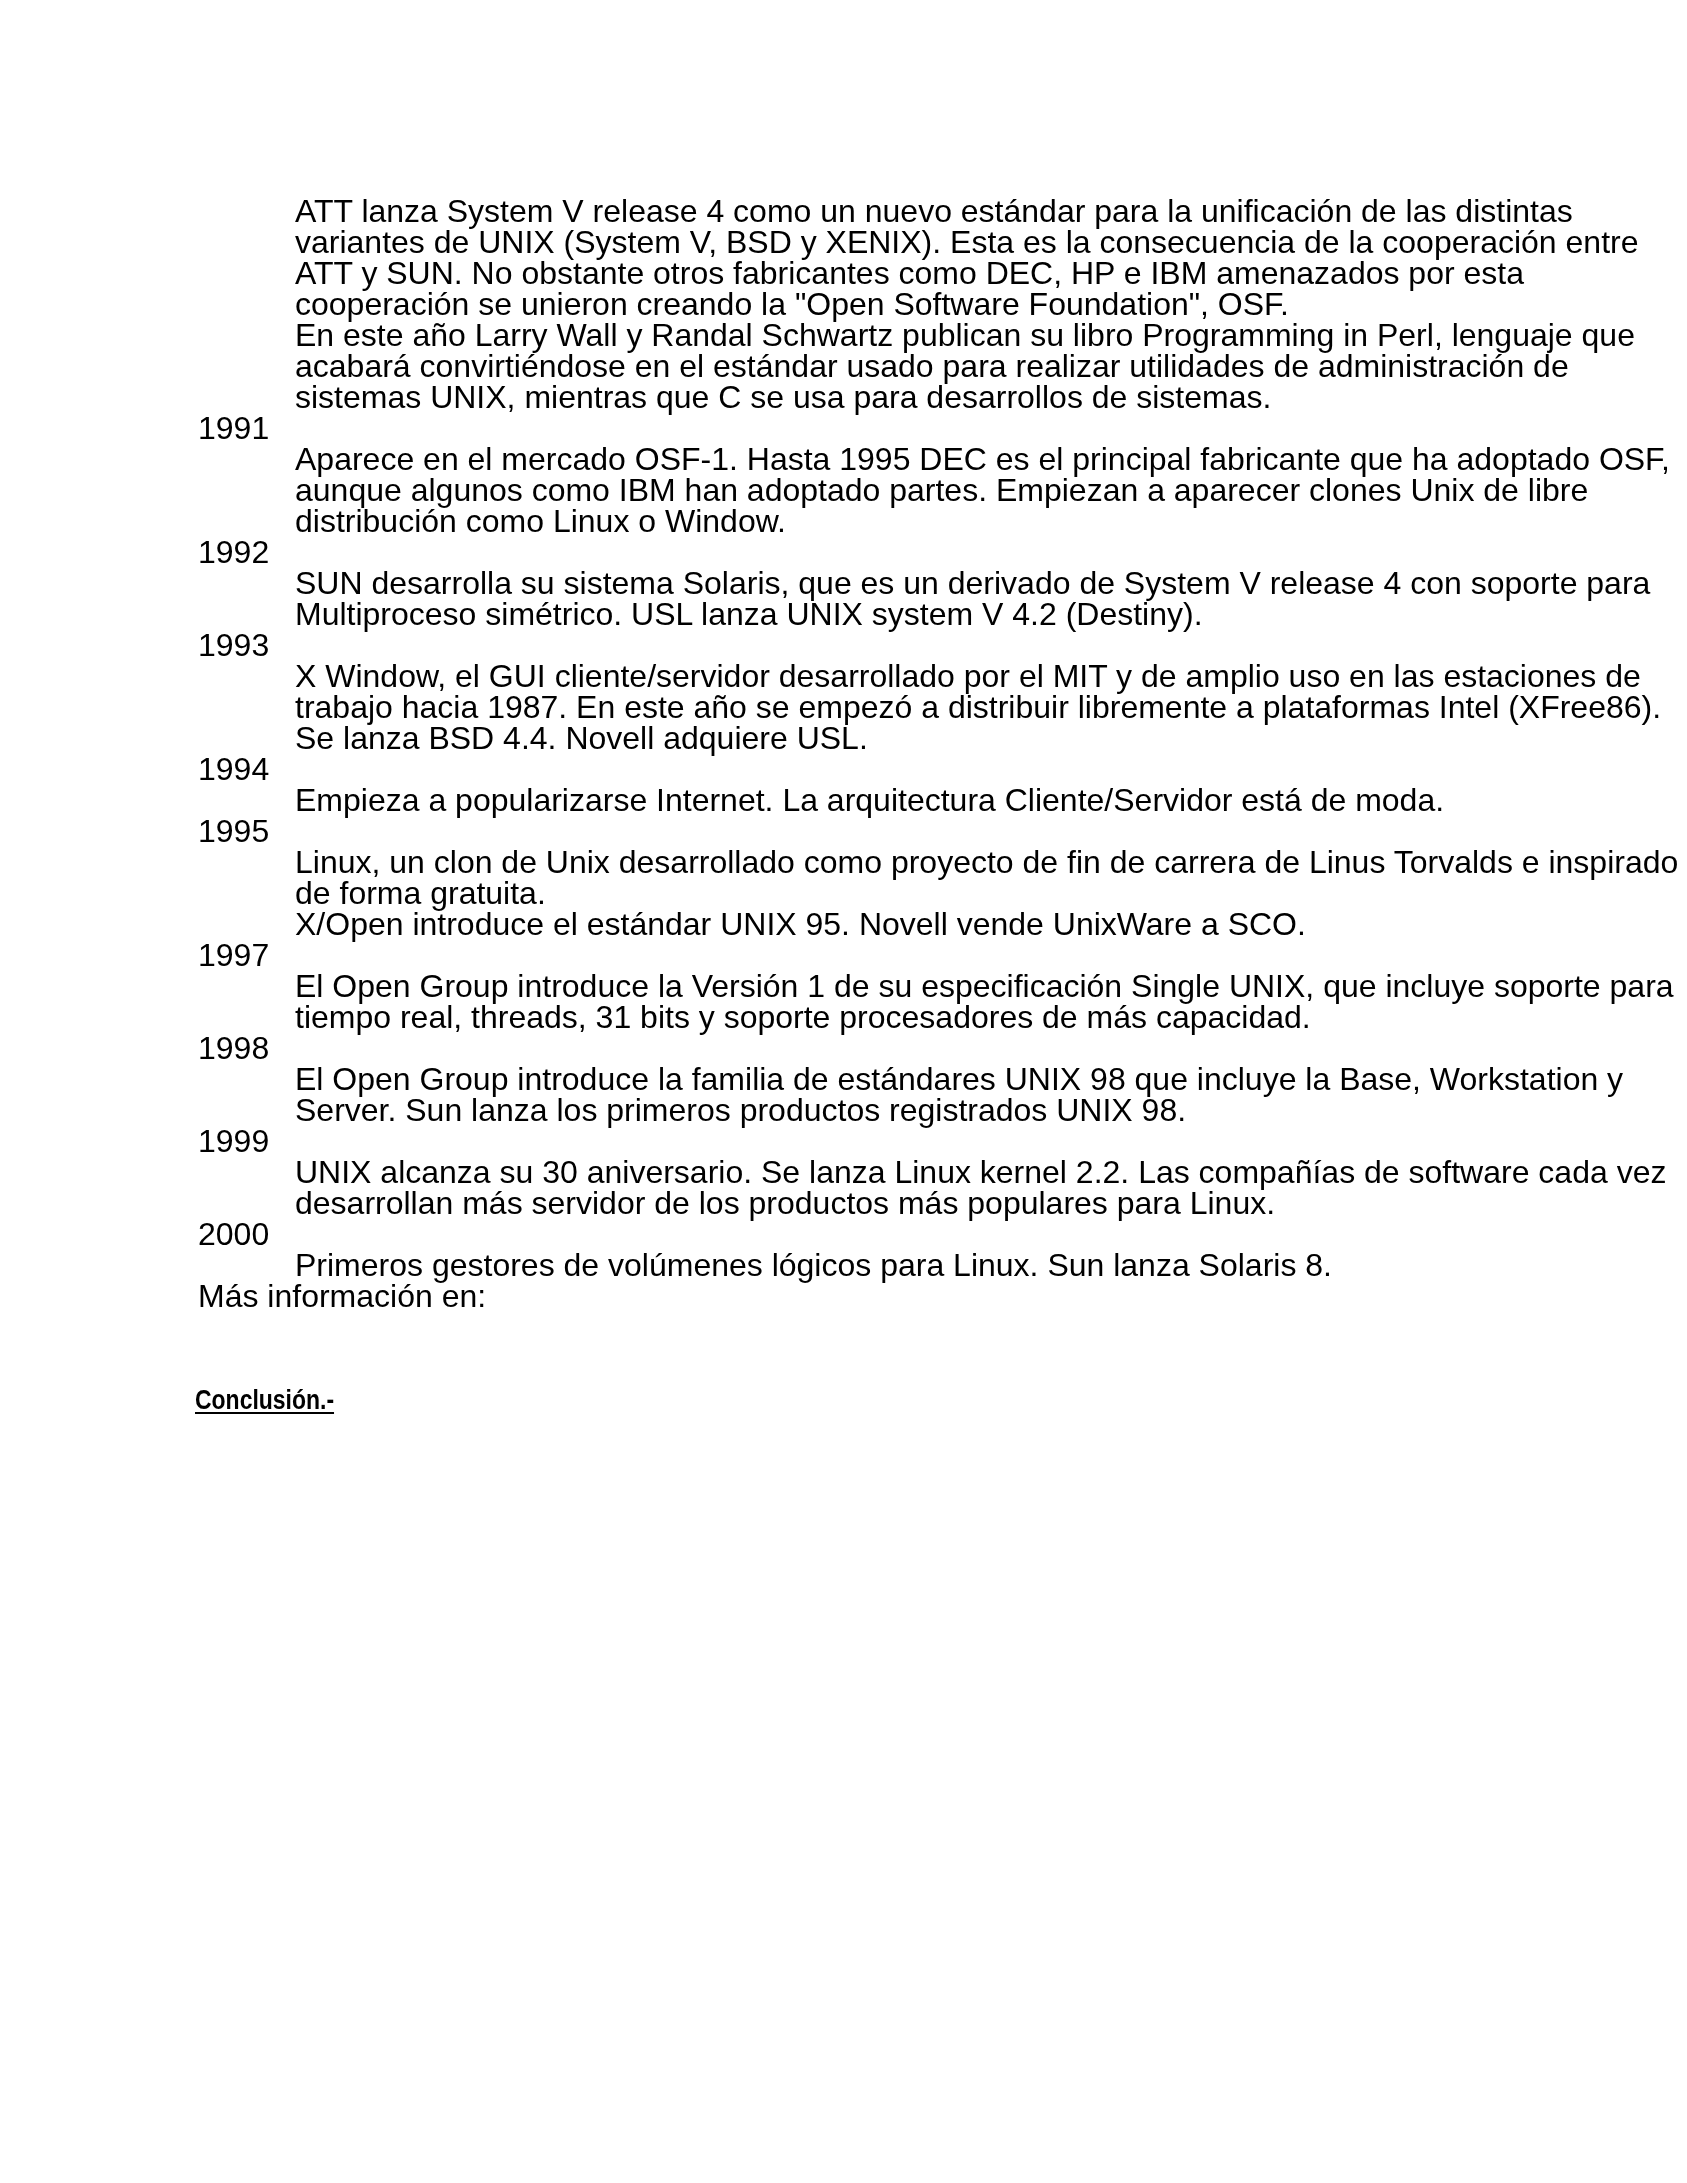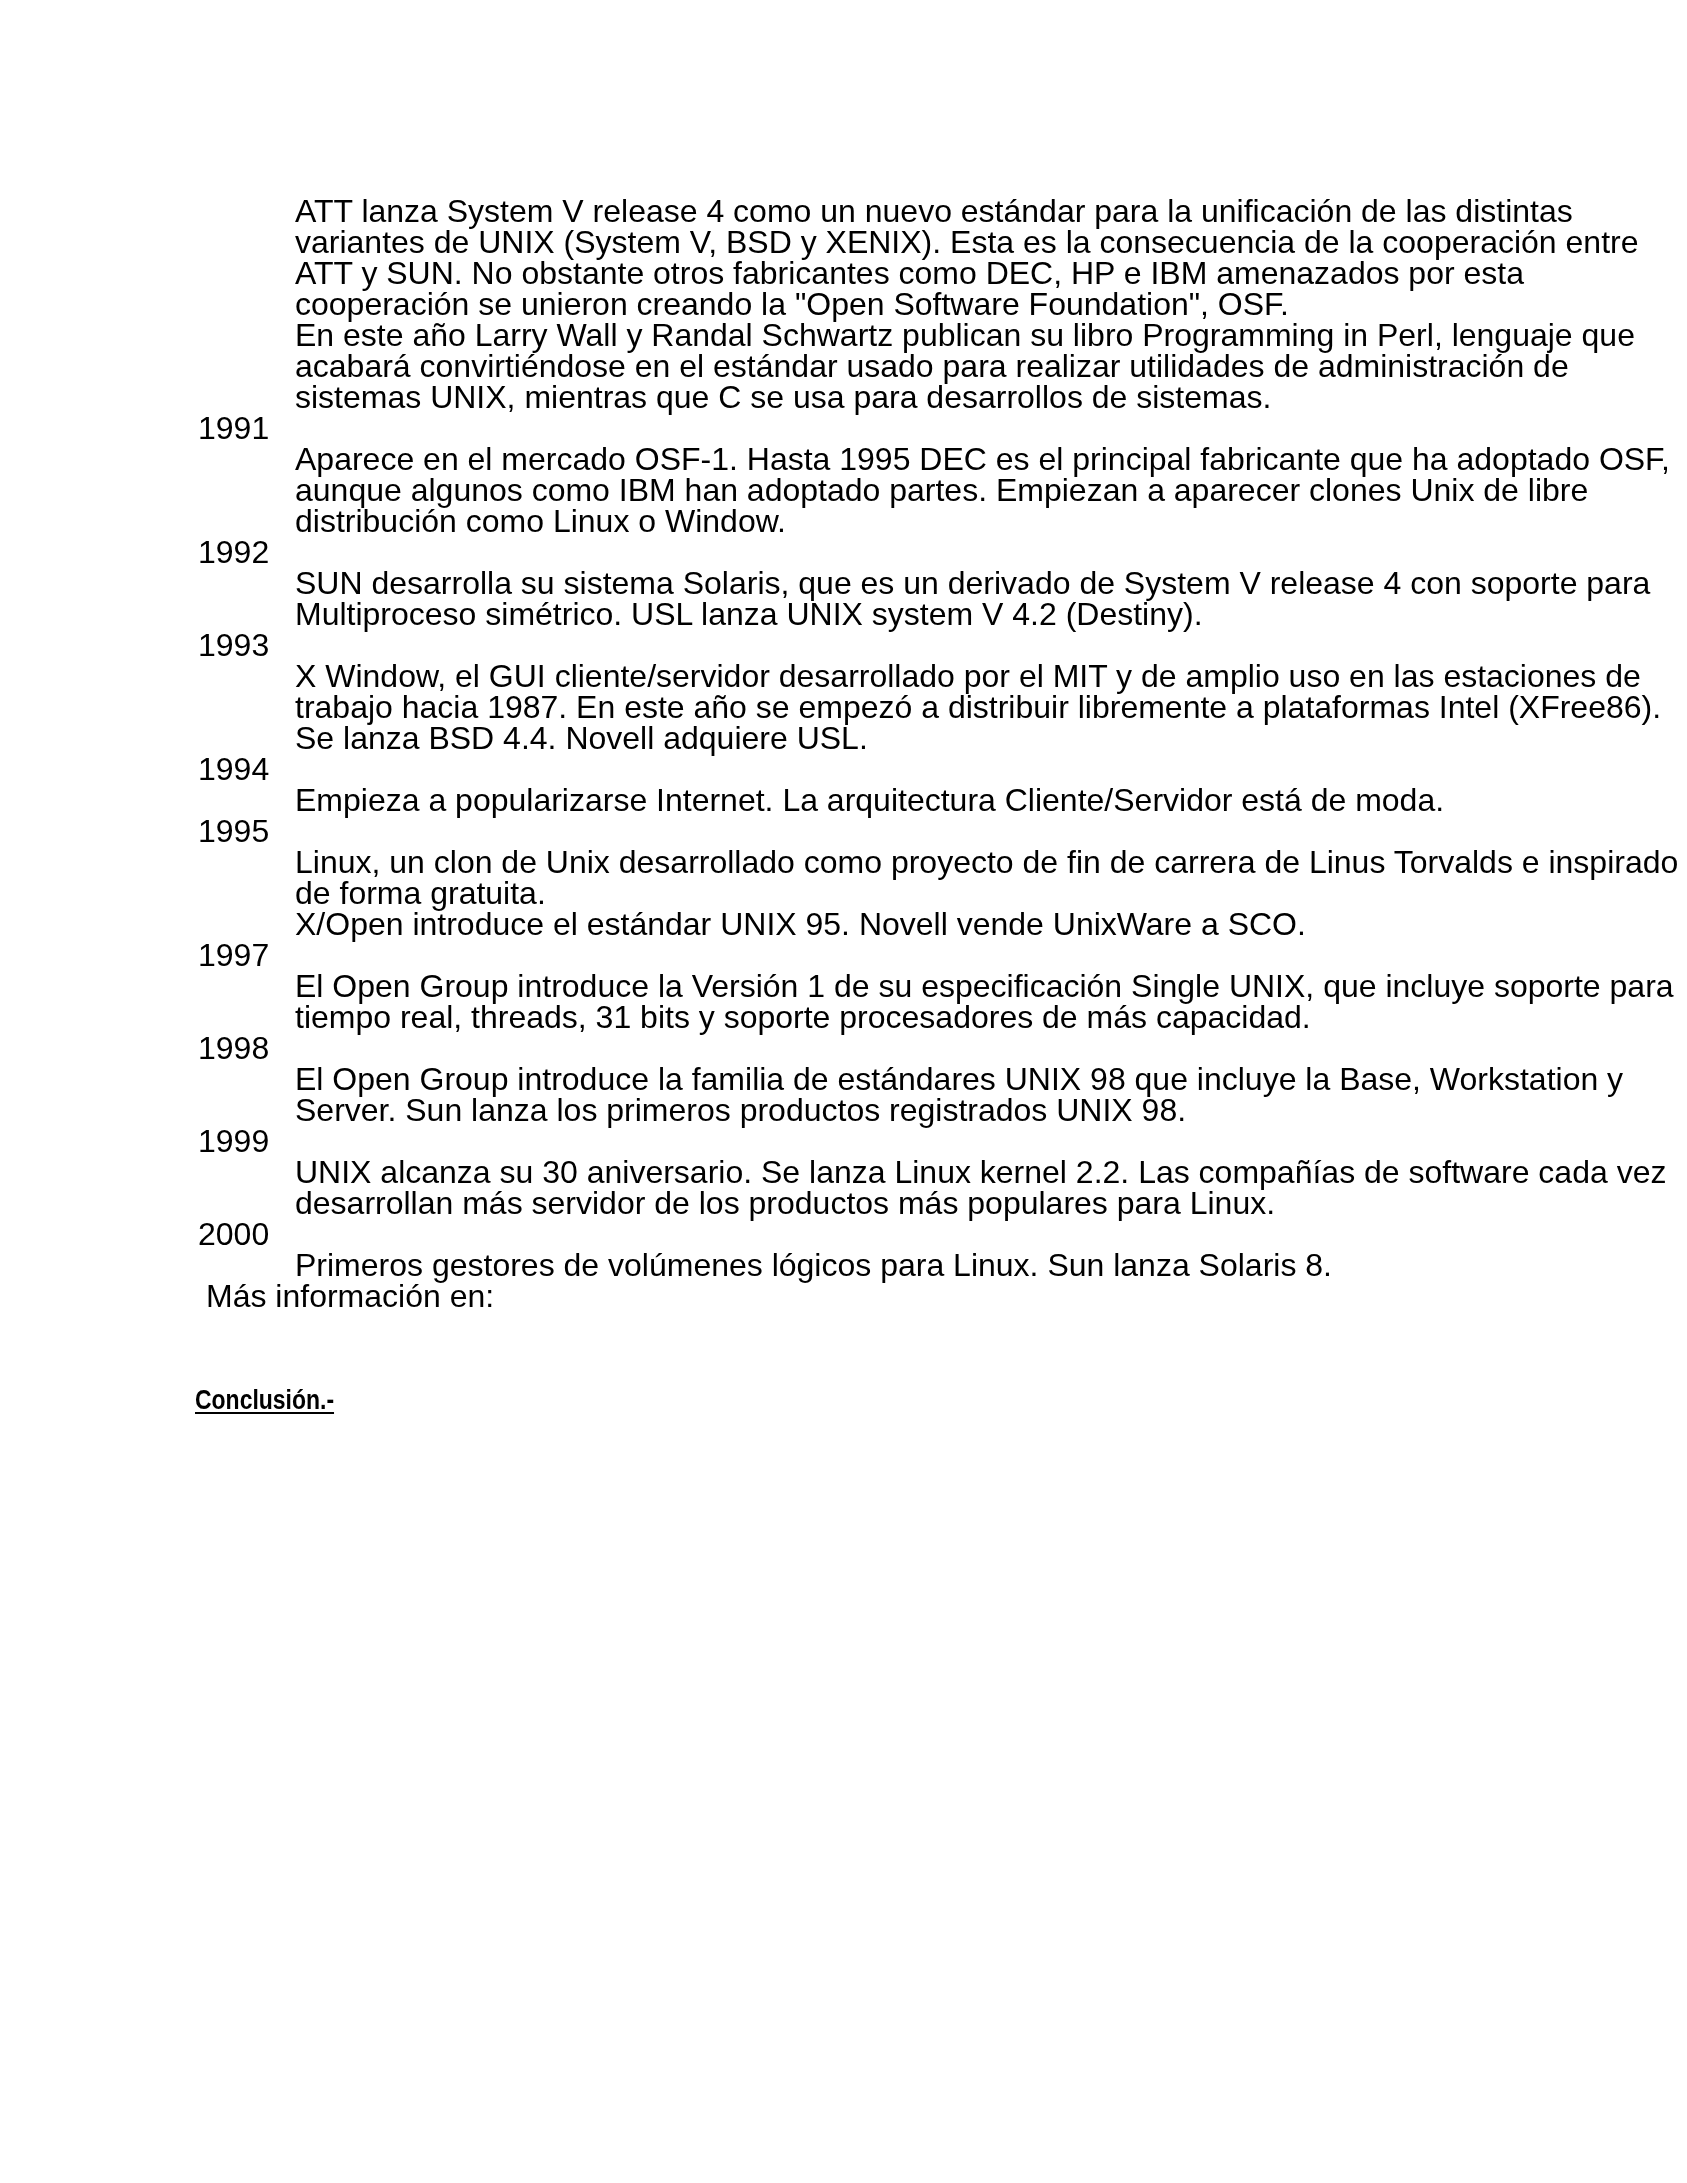--- a/index.html
+++ b/index.html
@@ -36,21 +36,20 @@
       white-space: nowrap;
     }
     .year {
       padding-left: 0;
     }
     .indent {
       padding-left: 97px;
     }
     .more-info {
       padding-left: 0;
-      margin-left: 8px;
     }
     .conclusion {
       position: absolute;
       left: 195px;
       top: 1382px;
       font-family: "Liberation Sans", sans-serif;
       font-weight: bold;
       font-size: 28px;
       line-height: 36px;
       text-decoration: underline;

